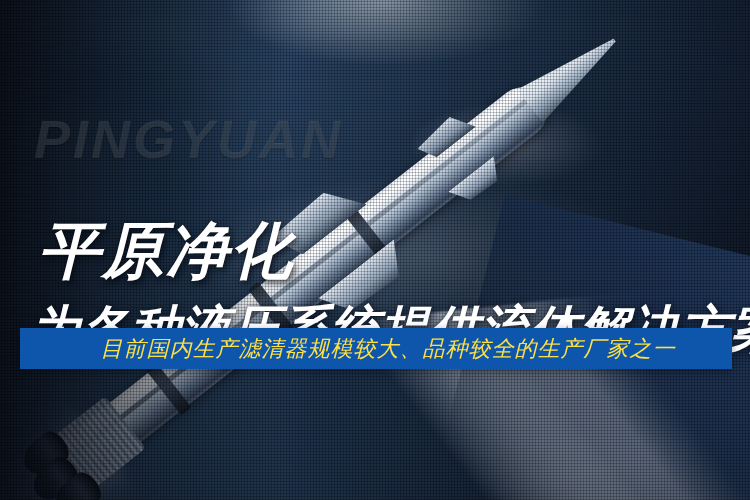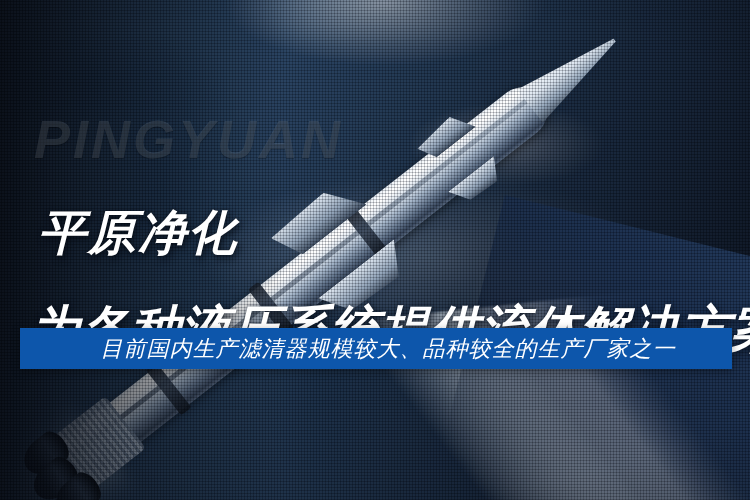--- a/index.html
+++ b/index.html
@@ -249,21 +249,21 @@
     color: rgba(210,222,238,.13);
     white-space: nowrap;
     line-height: 1;
     text-shadow: 0 1px 1px rgba(0,0,0,.25);
   }
 
   .title {
     position: absolute;
     left: 38px;
     top: 176px;
-    font-size: 48px;
+    font-size: 62px;
     font-weight: bold;
     color: #ffffff;
     letter-spacing: 2px;
     line-height: 1.05;
     white-space: nowrap;
     text-shadow: 2px 3px 7px rgba(4,8,16,.75), 0 0 2px rgba(0,0,0,.5);
   }
 
   .subtitle {
     position: absolute;
@@ -290,21 +290,21 @@
   .tagline-text {
     position: absolute;
     left: 36px;
     right: 12px;
     top: 0;
     height: 41px;
     display: flex;
     align-items: center;
     justify-content: center;
     font-size: 22px;
-    color: #ffffff;
+    color: #fde047;
     letter-spacing: 1px;
     white-space: nowrap;
   }
 </style>
 </head>
 <body>
 
 <div class="banner">
 
   <div class="layer space-base"></div>

